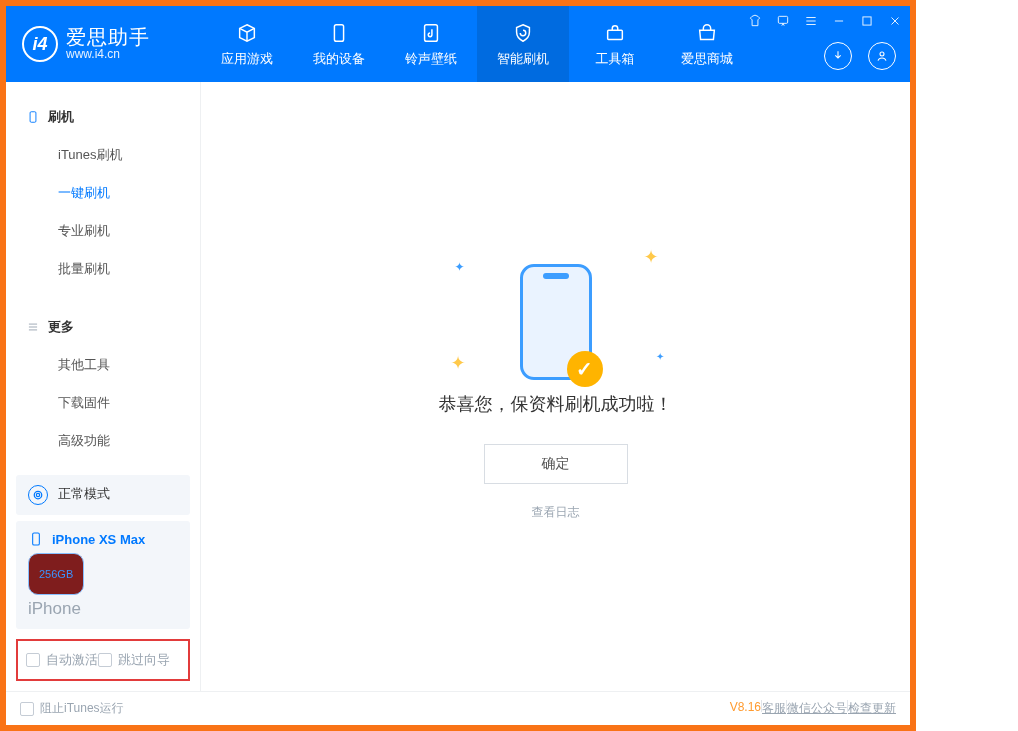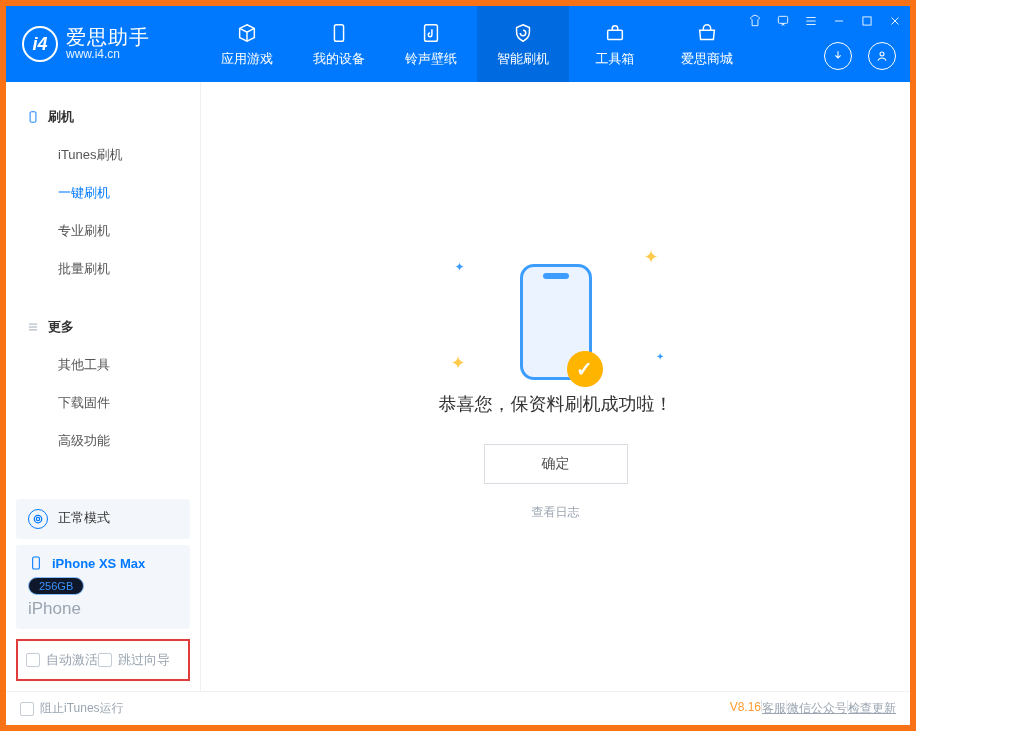--- a/index.html
+++ b/index.html
@@ -33,21 +33,21 @@
   .side-header { display:flex; align-items:center; gap:8px; padding: 12px 20px 10px; font-weight:600; color:#333; }
   .side-item { padding: 10px 20px 10px 52px; color:#555; cursor:pointer; }
   .side-item.active { color:#0079ff; }
 
   .side-devices { margin-top: auto; }
   .device-card { margin: 6px 10px; background:#f3f6fa; border-radius:3px; padding: 10px 12px; display:flex; align-items:flex-start; gap:10px; }
   .device-card.normal { color:#333; }
   .device-card .dicon { width:20px; height:20px; border:1.5px solid #0079ff; border-radius:50%; display:flex; align-items:center; justify-content:center; }
   .device-card-full { margin:6px 10px 10px; background:#f3f6fa; border-radius:3px; padding:10px 12px; }
   .device-name { color:#0079ff; font-weight:600; display:flex; align-items:center; gap:8px; }
-  .cap-badge { display:inline-block; margin-top:6px; padding:2px 10px; border:1px solid #87bfff; border-radius:10px; color:#3a93ff; font-size:11px; background:#0f172a; }
+  .cap-badge { display:inline-block; margin-top:6px; padding:14px 10px; border:1px solid #87bfff; border-radius:10px; color:#3a93ff; font-size:11px; background:#7f1d1d; }
   .dev-sub { color:#9aa5b1; font-size:17px; margin-top:4px; }
 
   .redbox { margin:10px 10px 10px; border:2px solid #e23b3b; padding:10px 8px; display:flex; gap:0; align-items:center; }
   .chkline { display:flex; align-items:center; gap:6px; color:#9aa5b1; cursor:pointer; }
   .chkbox { width:14px; height:14px; border:1px solid #c5ccd5; border-radius:2px; }
 
   
   .main { flex:1; display:flex; flex-direction:column; align-items:center; justify-content:center; position:relative; }
   .success-ill { position:relative; width:150px; height:140px; display:flex; align-items:center; justify-content:center; }
   .phone { width:72px; height:116px; border:3px solid #3c9dff; border-radius:14px; background:#eaf3ff; position:relative; }

